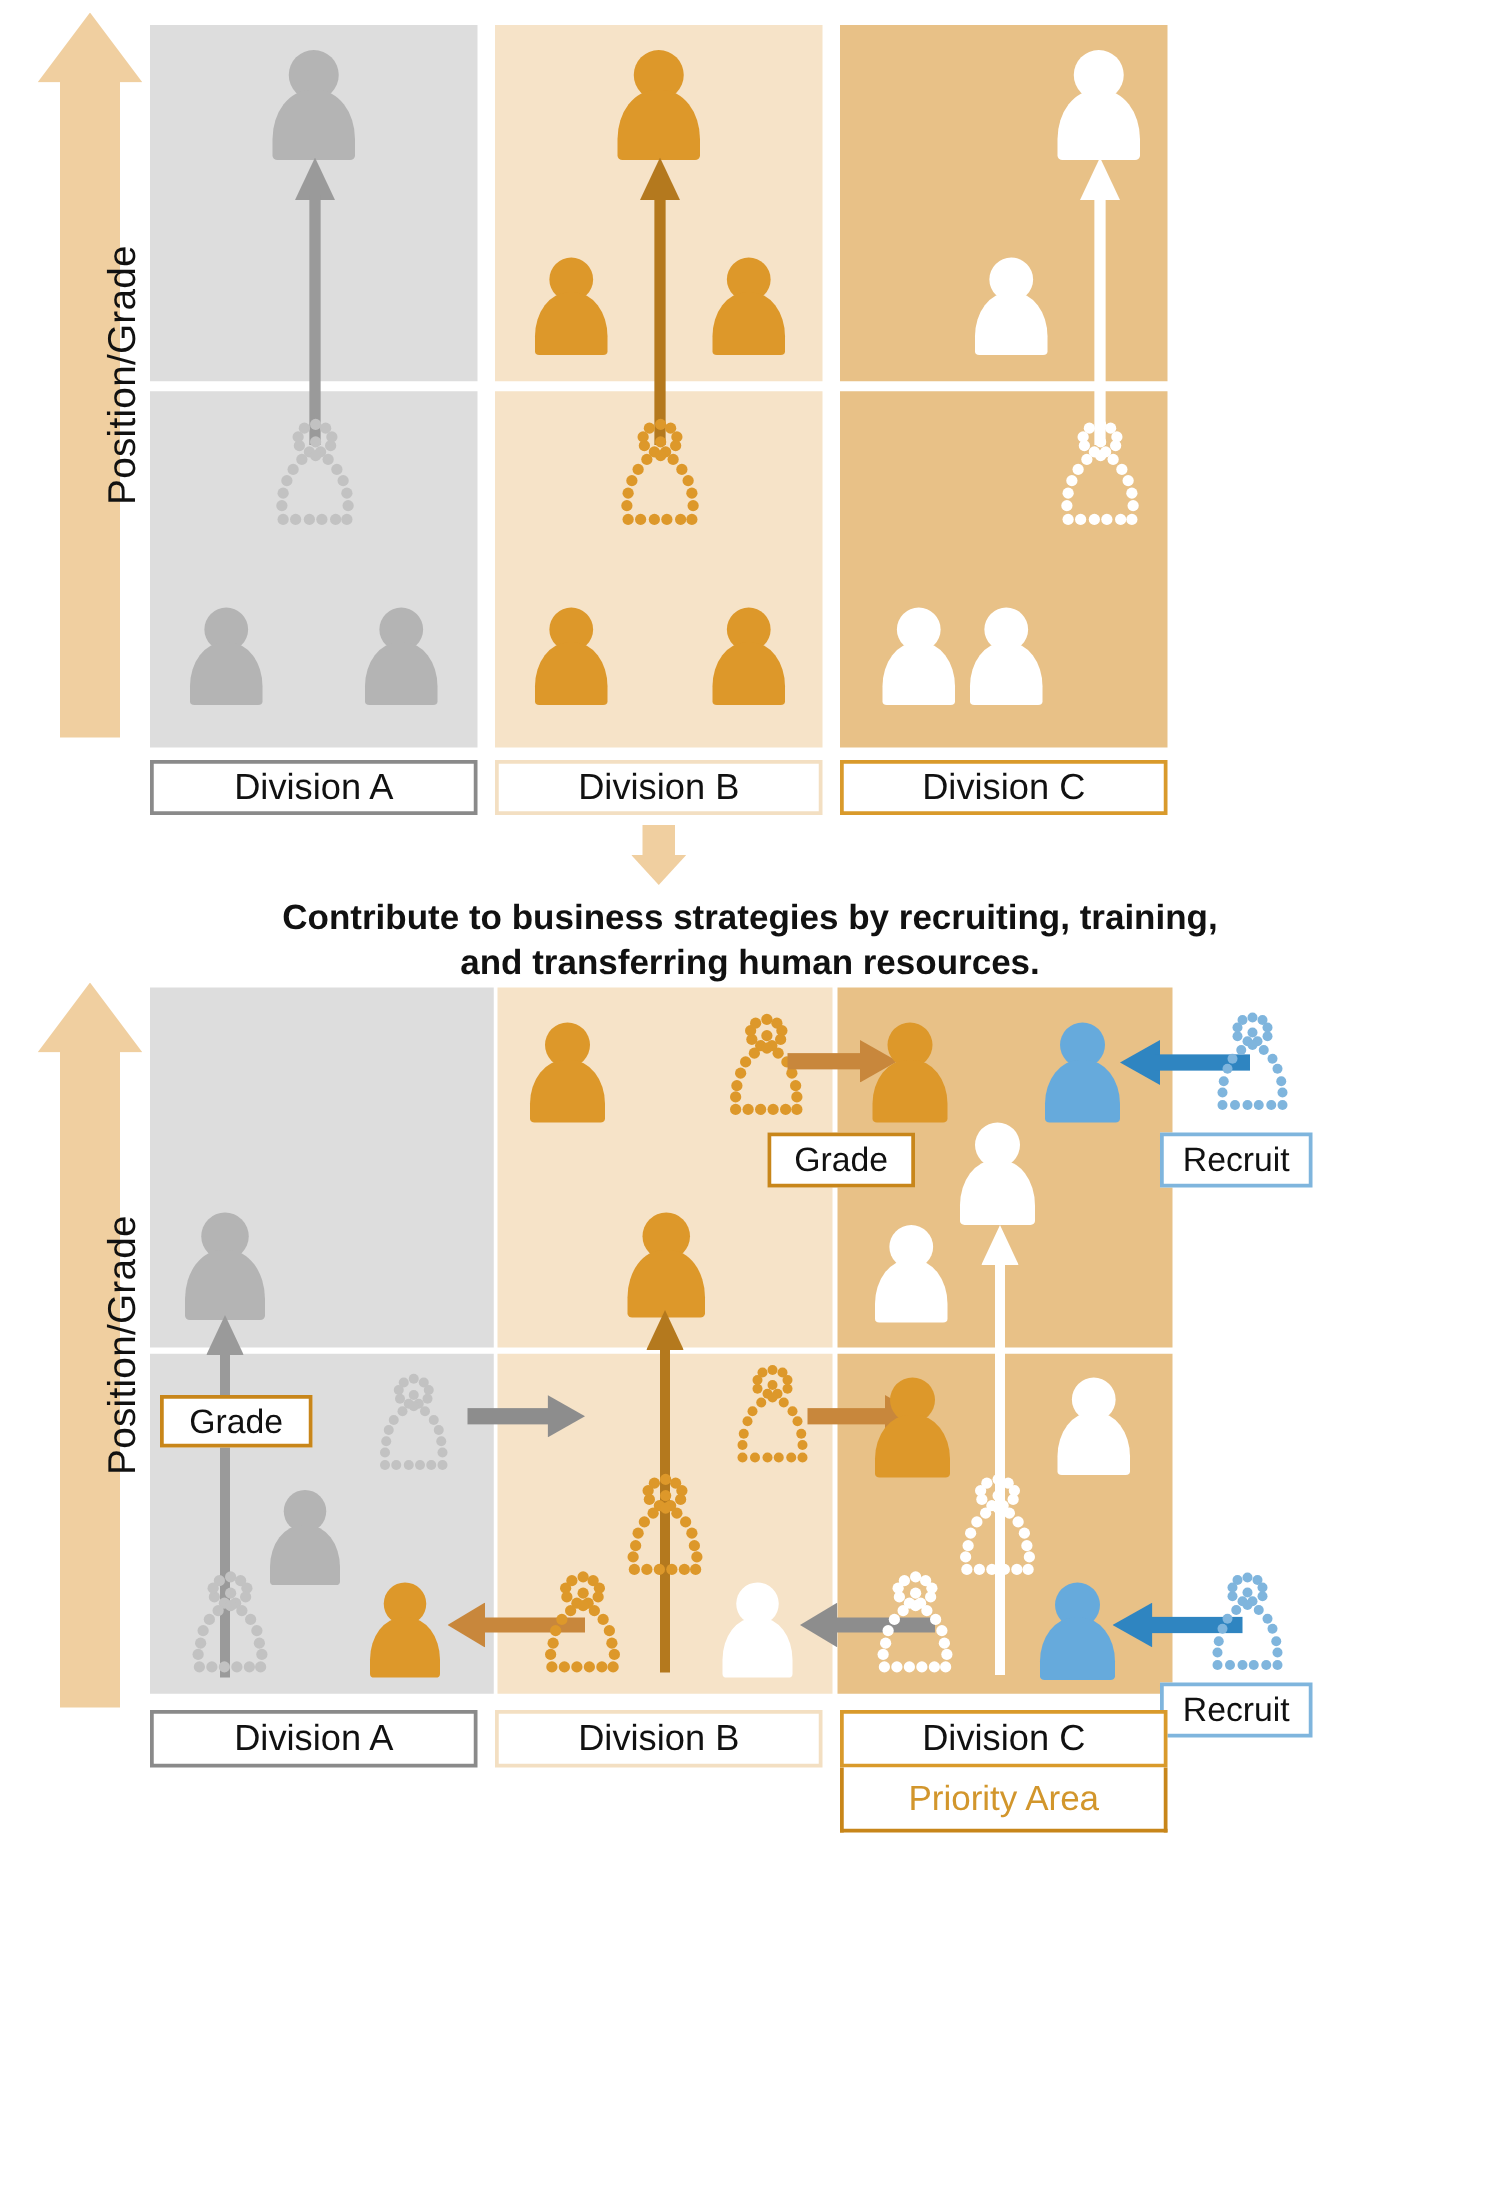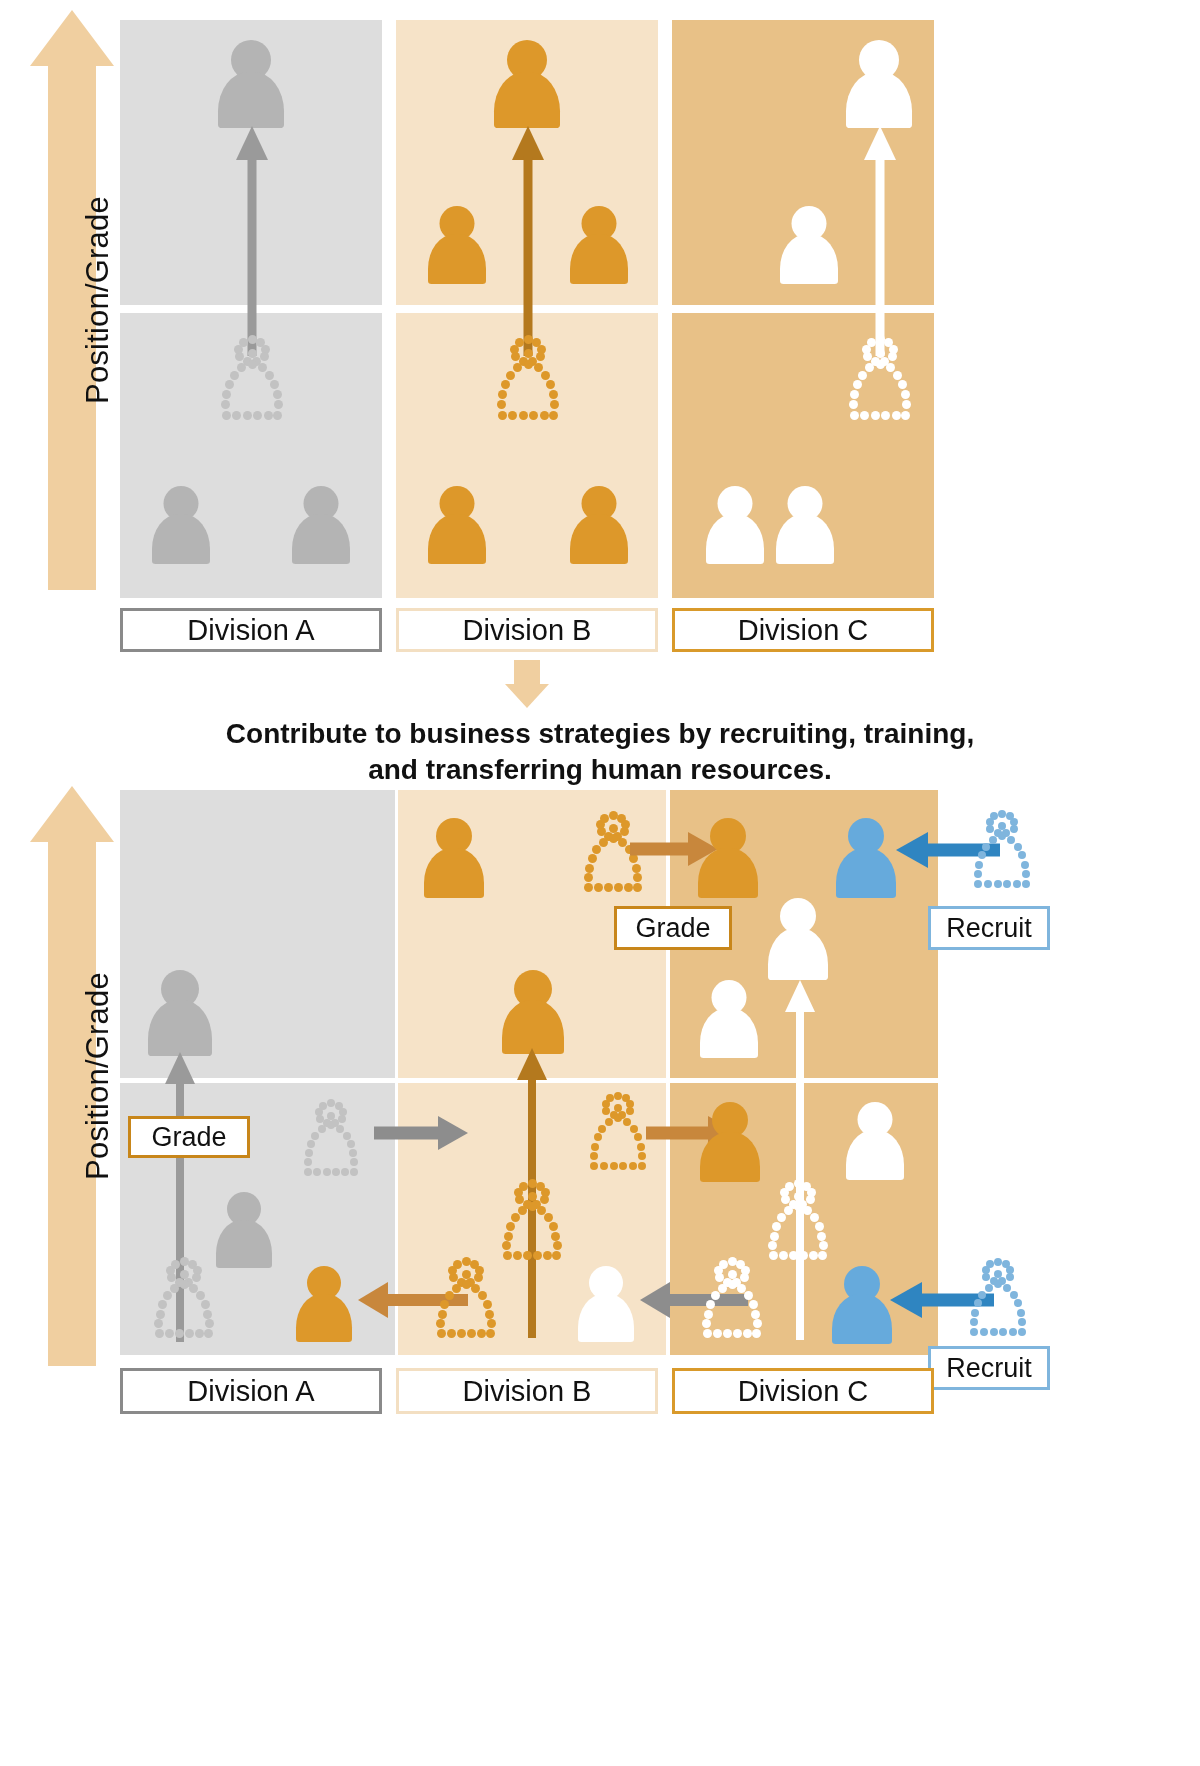--- a/index.html
+++ b/index.html
@@ -723,16 +723,17 @@
         <i style="width: 8px; height: 8px; left: 41.2px; top: 69.71px; background: rgb(127, 181, 221);"></i>
         <i style="width: 8px; height: 8px; left: 50.8px; top: 69.71px; background: rgb(127, 181, 221);"></i>
         <i style="width: 8px; height: 8px; left: 59.6px; top: 69.71px; background: rgb(127, 181, 221);"></i>
       </div>
     <div class="tagbox blue" style="left:928px;top:566px;width:122px;height:44px;">Recruit</div>
 
     <div class="labelbox division divA" style="left:120px;top:588px;width:262px;height:46px;">Division A</div>
     <div class="labelbox division divB" style="left:396px;top:588px;width:262px;height:46px;">Division B</div>
     <div class="labelbox division divC" style="left:672px;top:588px;width:262px;height:46px;">Division C</div>
 
+    <div class="priority" style="left:672px;top:634px;width:262px;height:52px;">Priority Area</div>
 
 
   </div>
 </div>
 
 </body></html>

